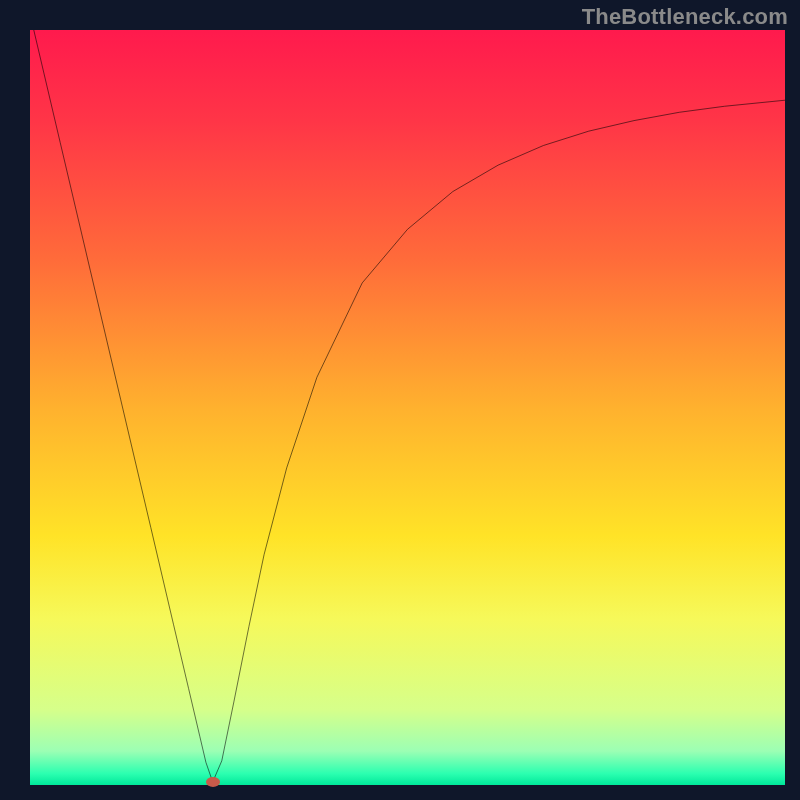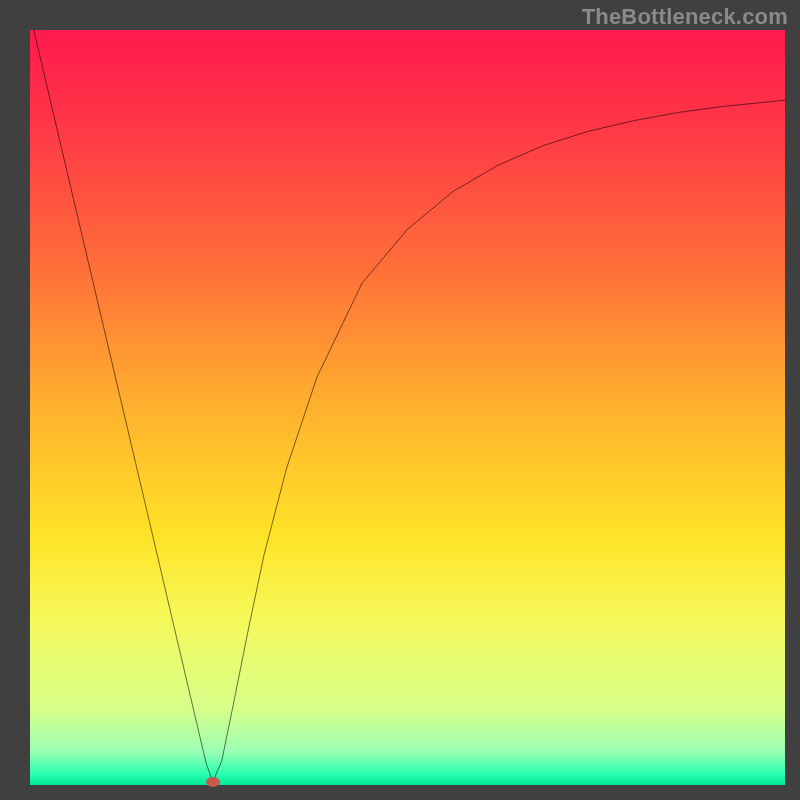--- a/index.html
+++ b/index.html
@@ -7,21 +7,21 @@
     padding: 0;
     width: 800px;
     height: 800px;
     background: #000;
     overflow: hidden;
   }
   .frame {
     position: relative;
     width: 800px;
     height: 800px;
-    background: #404040;
+    background: #0f172a;
   }
   .plot-area {
     position: absolute;
     left: 30px;
     top: 30px;
     width: 755px;
     height: 755px;
   }
   .gradient-bg {
     position: absolute;

